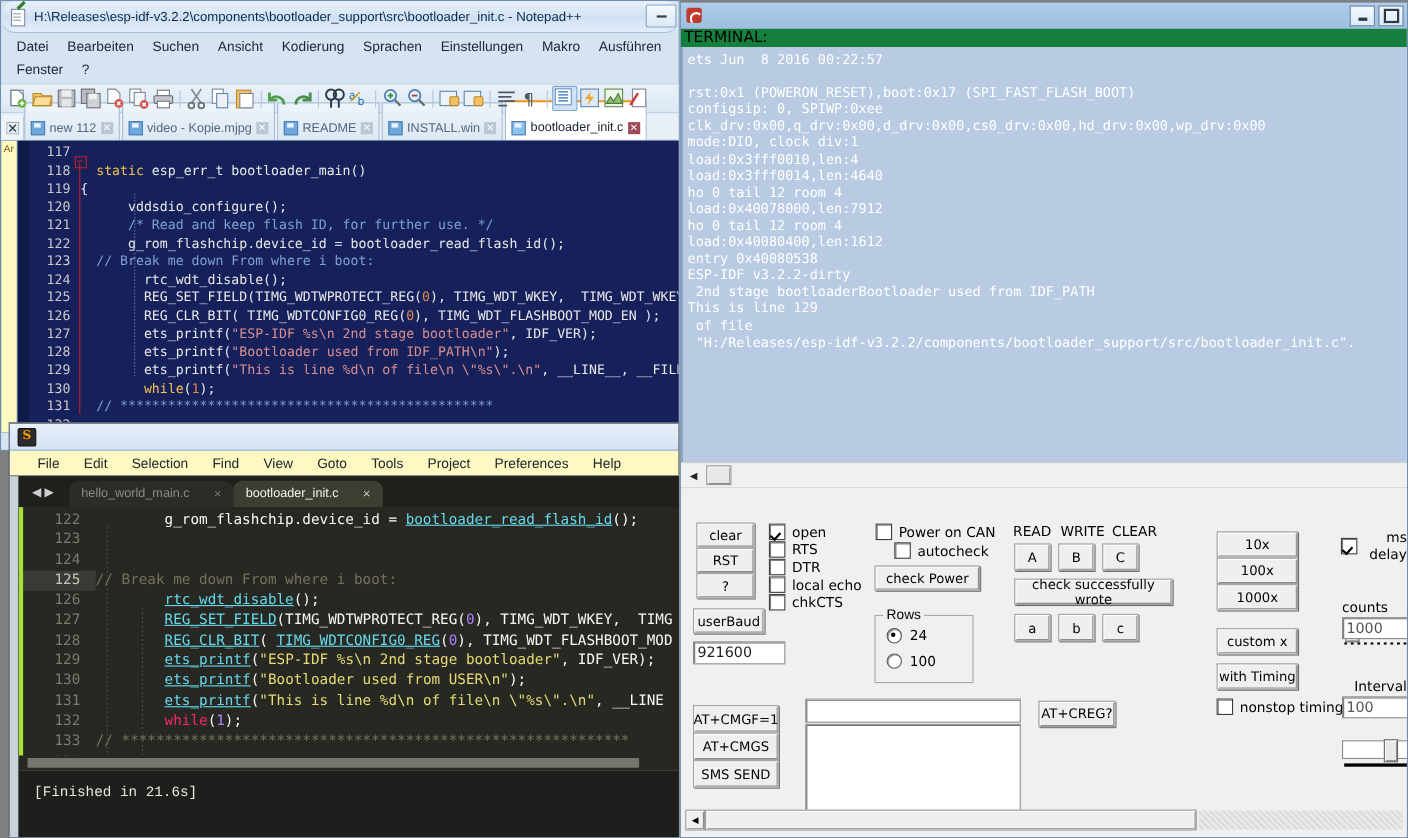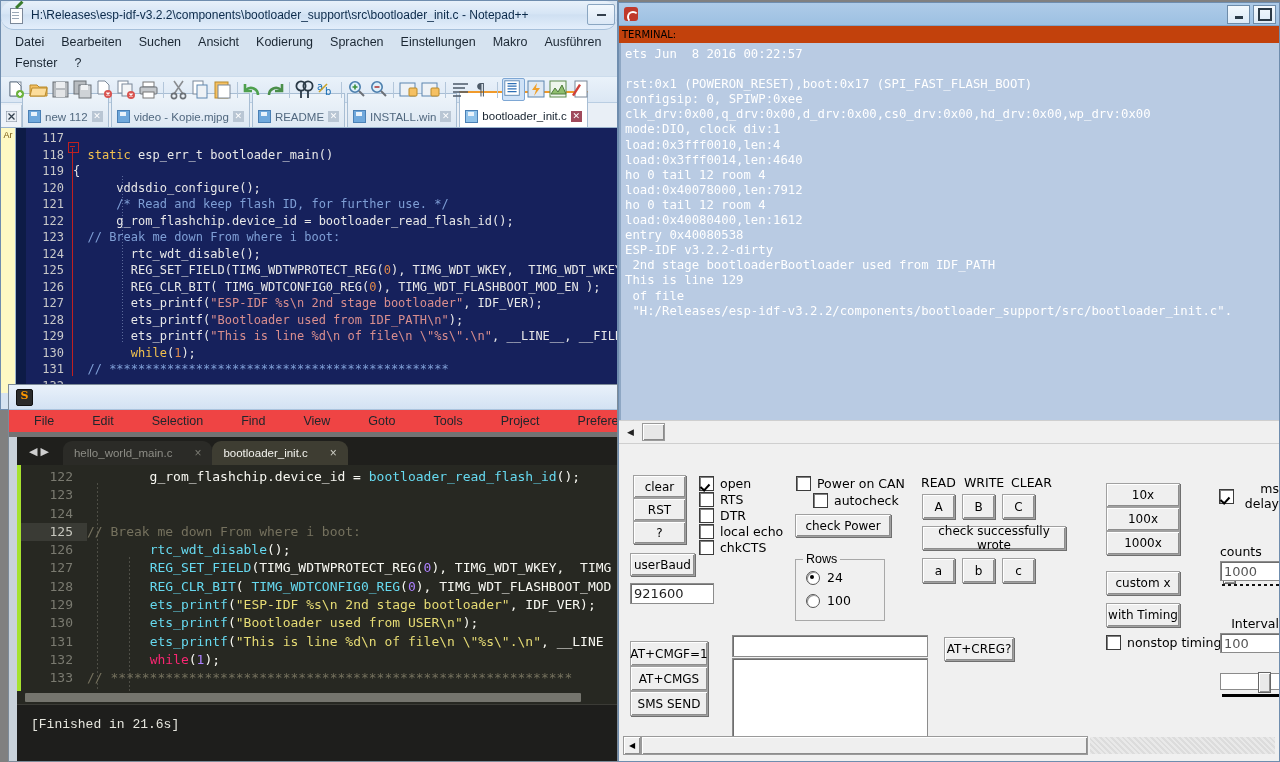--- a/index.html
+++ b/index.html
@@ -135,22 +135,22 @@
   #subl-title{
     height:24px;background:linear-gradient(to bottom,#e9f1fa,#d3e2f3);
     display:flex;align-items:center;padding-left:7px;border-bottom:1px solid #aac3dd;
     font-size:12px;color:#12243a;white-space:nowrap;overflow:hidden;
   }
   .sublogo{width:15px;height:15px;background:#2b2b2b;border:1px solid #111;margin-right:6px;
     position:relative;flex:0 0 15px;border-radius:2px;}
   .sublogo::after{content:"S";position:absolute;left:0;top:-1px;width:15px;text-align:center;
     color:#ff9800;font-size:11px;font-weight:bold;font-family:"DejaVu Serif",serif;}
   #subl-menu{
-    height:22px;background:#ef4444;border-bottom:5px solid #737373;
-    display:flex;align-items:center;padding-left:14px;gap:16px;font-size:12.5px;color:#20262c;
+    height:22px;background:#fef9c3;border-bottom:1px solid #737373;
+    display:flex;align-items:center;padding-left:14px;gap:0px;font-size:12.5px;color:#20262c;
   }
   #subl-menu .smi{padding:0 11px;}
   #subl-inner{display:flex;height:330px;}
   #subl-left{width:8px;background:#c9d2da;}
   #subl-main{flex:1;display:flex;flex-direction:column;background:#272822;}
   #subl-tabbar{height:28px;background:#1f1f1c;display:flex;align-items:flex-end;padding-left:4px;}
   #subl-arrows{display:flex;align-items:center;gap:3px;height:28px;padding:0 14px 0 8px;color:#cfcfcf;font-size:11px;}
   .subtab{
     height:24px;display:flex;align-items:center;gap:22px;padding:0 11px;
     font-size:11.5px;color:#8d8d86;background:#2b2b27;
@@ -163,21 +163,21 @@
     flex:1;background:#272822;color:#f8f8f2;position:relative;overflow:hidden;
     font-family:"DejaVu Sans Mono","Liberation Mono",monospace;
     font-size:13px;line-height:18.3px;padding-top:3px;
   }
   #subl-caretcol{position:absolute;left:0;top:0;width:4px;height:100%;background:#a6e22e;}
   .sline{display:flex;height:18.3px;white-space:pre;}
   .snum{width:56px;text-align:right;padding-right:14px;color:#7a7a70;flex:0 0 56px;}
   .sline.cur .snum{background:#3a3b35;color:#c6c6bd;}
   .scode{flex:1;position:relative;}
   .sl-cmt{color:#75715e;}
-  .sl-fn{color:#66d9ef;}
+  .sl-fn{color:#66d9ef;text-decoration:underline;}
   .sl-str{color:#e6db74;}
   .sl-kw{color:#f92672;}
   .sl-num{color:#ae81ff;}
   .sl-plain{color:#f8f8f2;}
   #subl-hscroll{height:13px;background:#272822;display:flex;align-items:center;}
   #subl-hscroll .thumb{height:9px;background:#75756e;border-radius:1px;margin-left:8px;width:556px;}
   #subl-console{
     height:50px;background:#1e1e1c;color:#e6e6de;
     font-family:Liberation Mono, monospace;font-size:13px;
     padding:12px 0 0 14px;border-top:1px solid #3b3b36;
@@ -199,21 +199,21 @@
   }
   .termico::after{content:"";position:absolute;left:3px;top:4px;width:8px;height:8px;
     border:2px solid #fff;border-radius:50%;border-bottom-color:transparent;border-right-color:transparent;}
   #term-winbtns{position:absolute;right:3px;top:2px;display:flex;gap:3px;}
   .twbtn{width:21px;height:17px;border:1px solid #6d8ba9;background:linear-gradient(to bottom,#f4f9fd,#dceaf7);
     display:flex;align-items:center;justify-content:center;}
   .twbtn .min{width:8px;height:3px;background:#2b3a47;margin-top:6px;}
   .twbtn .max{width:10px;height:9px;border:2px solid #2b3a47;}
 
   #term-label{
-    height:17px;background:#c2410c;font-size:10px;color:#000;padding-left:3px;line-height:17px;
+    height:17px;background:#15803d;font-size:14px;color:#000;padding-left:3px;line-height:17px;
     font-family:"DejaVu Sans",sans-serif;
   }
   #term-screen{
     height:377px;background:#b9cbe3;color:#ffffff;
     font-family:"DejaVu Sans Mono","Liberation Mono",monospace;
     font-size:12.3px;line-height:15.1px;
     padding:4px 0 0 4px;white-space:pre;overflow:hidden;
     border-left:2px solid #8ea7c4;
     box-sizing:border-box;
   }

